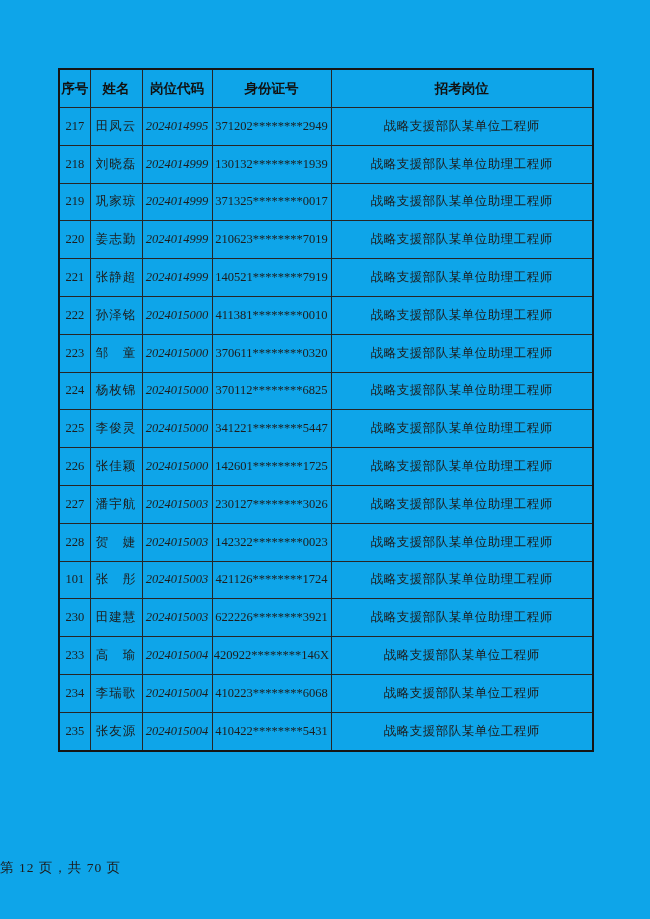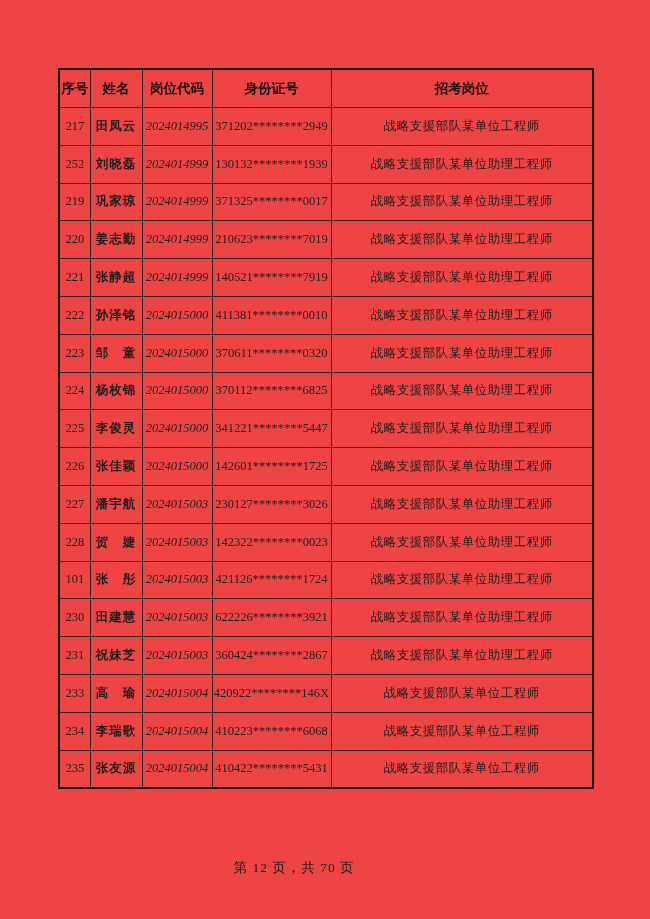--- a/index.html
+++ b/index.html
@@ -4,21 +4,21 @@
 <style>
   html, body {
     margin: 0;
     padding: 0;
     background: #ffffff;
   }
   .sheet {
     position: relative;
     width: 650px;
     height: 919px;
-    background: #ef4444;
+    background: #0ea5e9;
     font-family: "Liberation Serif", "DejaVu Serif", serif;
     color: #1d1d1d;
     overflow: hidden;
   }
   table.roster {
     position: absolute;
     left: 58px;
     top: 68px;
     width: 534px;
     border-collapse: collapse;
@@ -38,30 +38,30 @@
     height: 37px;
     font-weight: bold;
     font-size: 13.5px;
     color: #111111;
   }
   table.roster td {
     height: 36.8px;
     font-size: 12.5px;
   }
   td.c-seq   { font-size: 13px; margin-left: 36px; }
-  td.c-name  { font-size: 12.5px; letter-spacing: 1px; font-weight: bold; }
+  td.c-name  { font-size: 12.5px; letter-spacing: 1px; }
   td.c-code  { font-size: 13px; font-style: italic; }
   td.c-idnum { font-size: 13px; }
   td.c-post  { font-size: 12.5px; letter-spacing: 0.5px; font-family: Liberation Mono, monospace; }
   .page-footer {
     position: absolute;
     left: 0;
     top: 859px;
     width: 588px;
-    text-align: center;
+    text-align: left;
     font-size: 13.5px;
     color: #1d1d1d;
     letter-spacing: 1px;
   }
 </style>
 </head>
 <body>
 
 <div class="sheet">
 
@@ -84,21 +84,21 @@
     </thead>
     <tbody>
         <tr>
     <td class="c-seq">217</td>
     <td class="c-name">田凤云</td>
     <td class="c-code">2024014995</td>
     <td class="c-idnum">371202********2949</td>
     <td class="c-post">战略支援部队某单位工程师</td>
   </tr>
         <tr>
-    <td class="c-seq">252</td>
+    <td class="c-seq">218</td>
     <td class="c-name">刘晓磊</td>
     <td class="c-code">2024014999</td>
     <td class="c-idnum">130132********1939</td>
     <td class="c-post">战略支援部队某单位助理工程师</td>
   </tr>
         <tr>
     <td class="c-seq">219</td>
     <td class="c-name">巩家琼</td>
     <td class="c-code">2024014999</td>
     <td class="c-idnum">371325********0017</td>
@@ -172,27 +172,20 @@
     <td class="c-name">张　彤</td>
     <td class="c-code">2024015003</td>
     <td class="c-idnum">421126********1724</td>
     <td class="c-post">战略支援部队某单位助理工程师</td>
   </tr>
         <tr>
     <td class="c-seq">230</td>
     <td class="c-name">田建慧</td>
     <td class="c-code">2024015003</td>
     <td class="c-idnum">622226********3921</td>
-    <td class="c-post">战略支援部队某单位助理工程师</td>
-  </tr>
-        <tr>
-    <td class="c-seq">231</td>
-    <td class="c-name">祝妹芝</td>
-    <td class="c-code">2024015003</td>
-    <td class="c-idnum">360424********2867</td>
     <td class="c-post">战略支援部队某单位助理工程师</td>
   </tr>
         <tr>
     <td class="c-seq">233</td>
     <td class="c-name">高　瑜</td>
     <td class="c-code">2024015004</td>
     <td class="c-idnum">420922********146X</td>
     <td class="c-post">战略支援部队某单位工程师</td>
   </tr>
         <tr>

